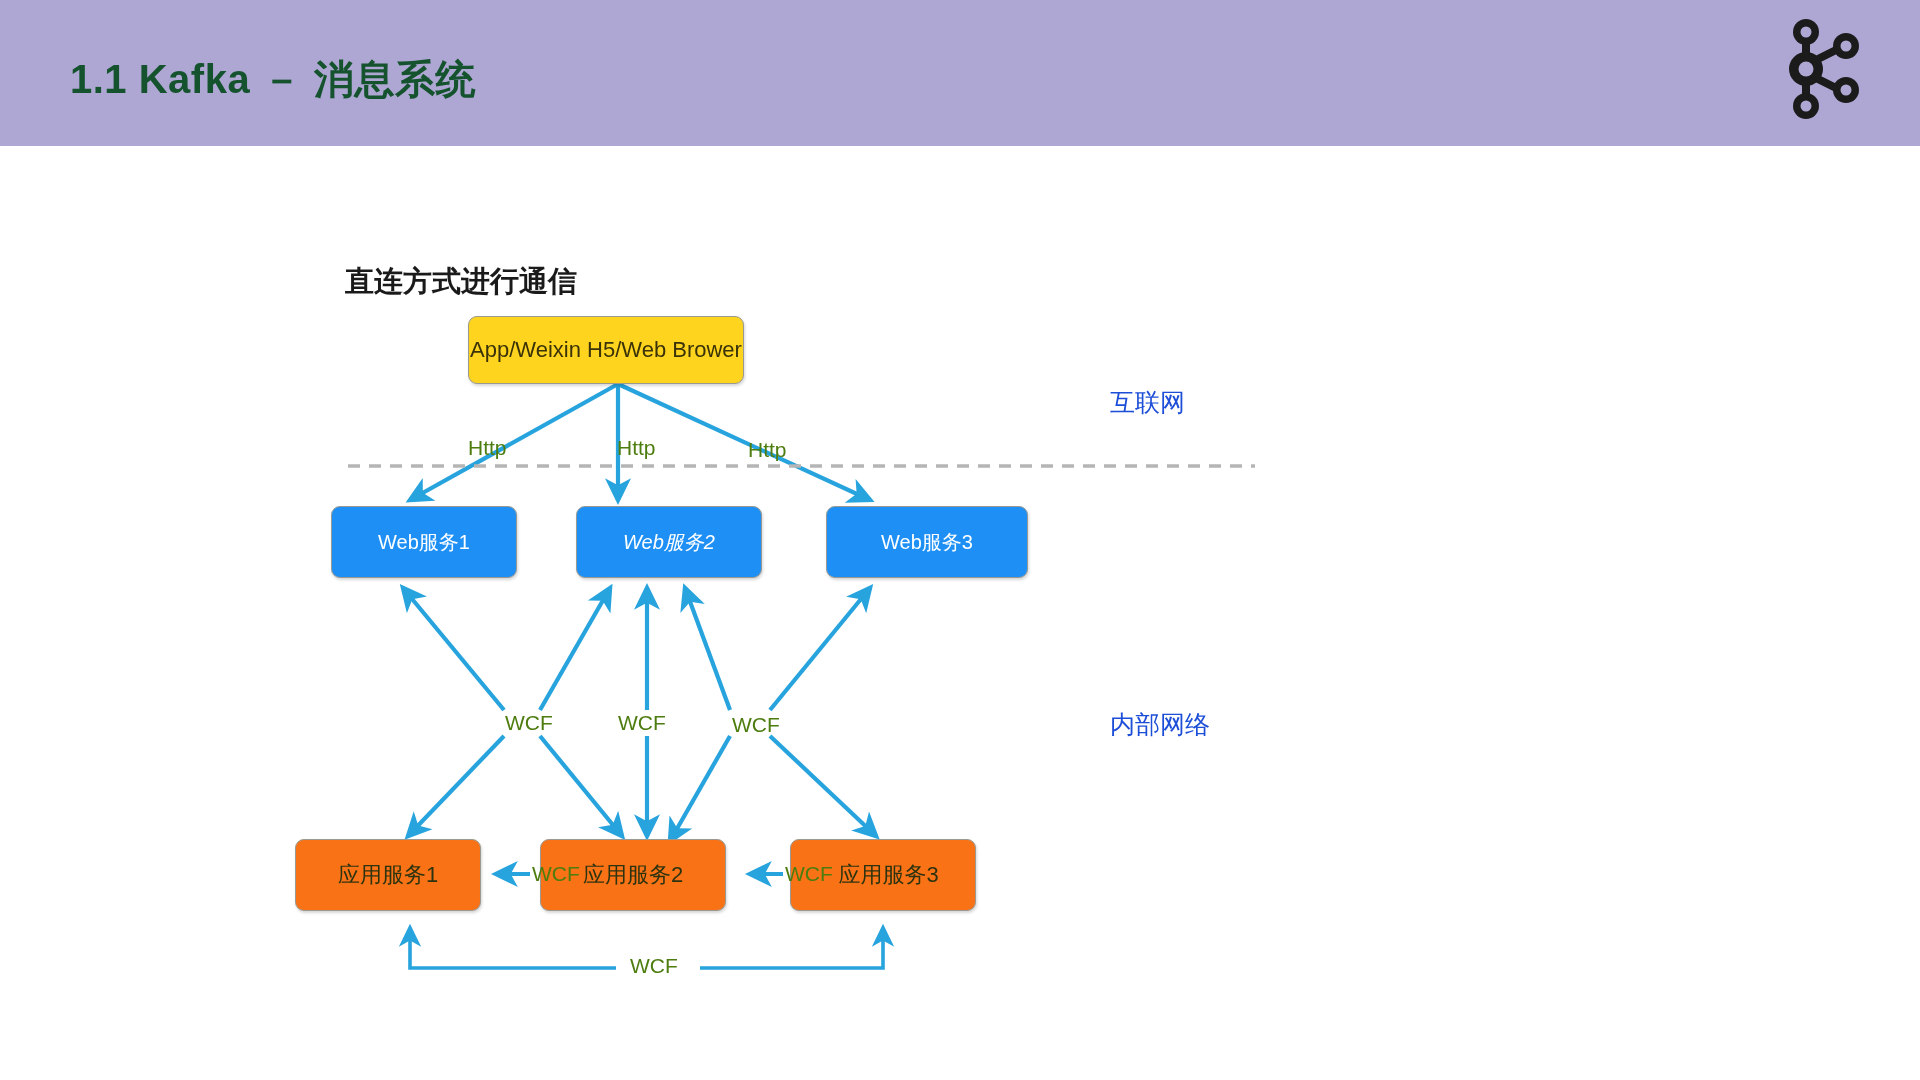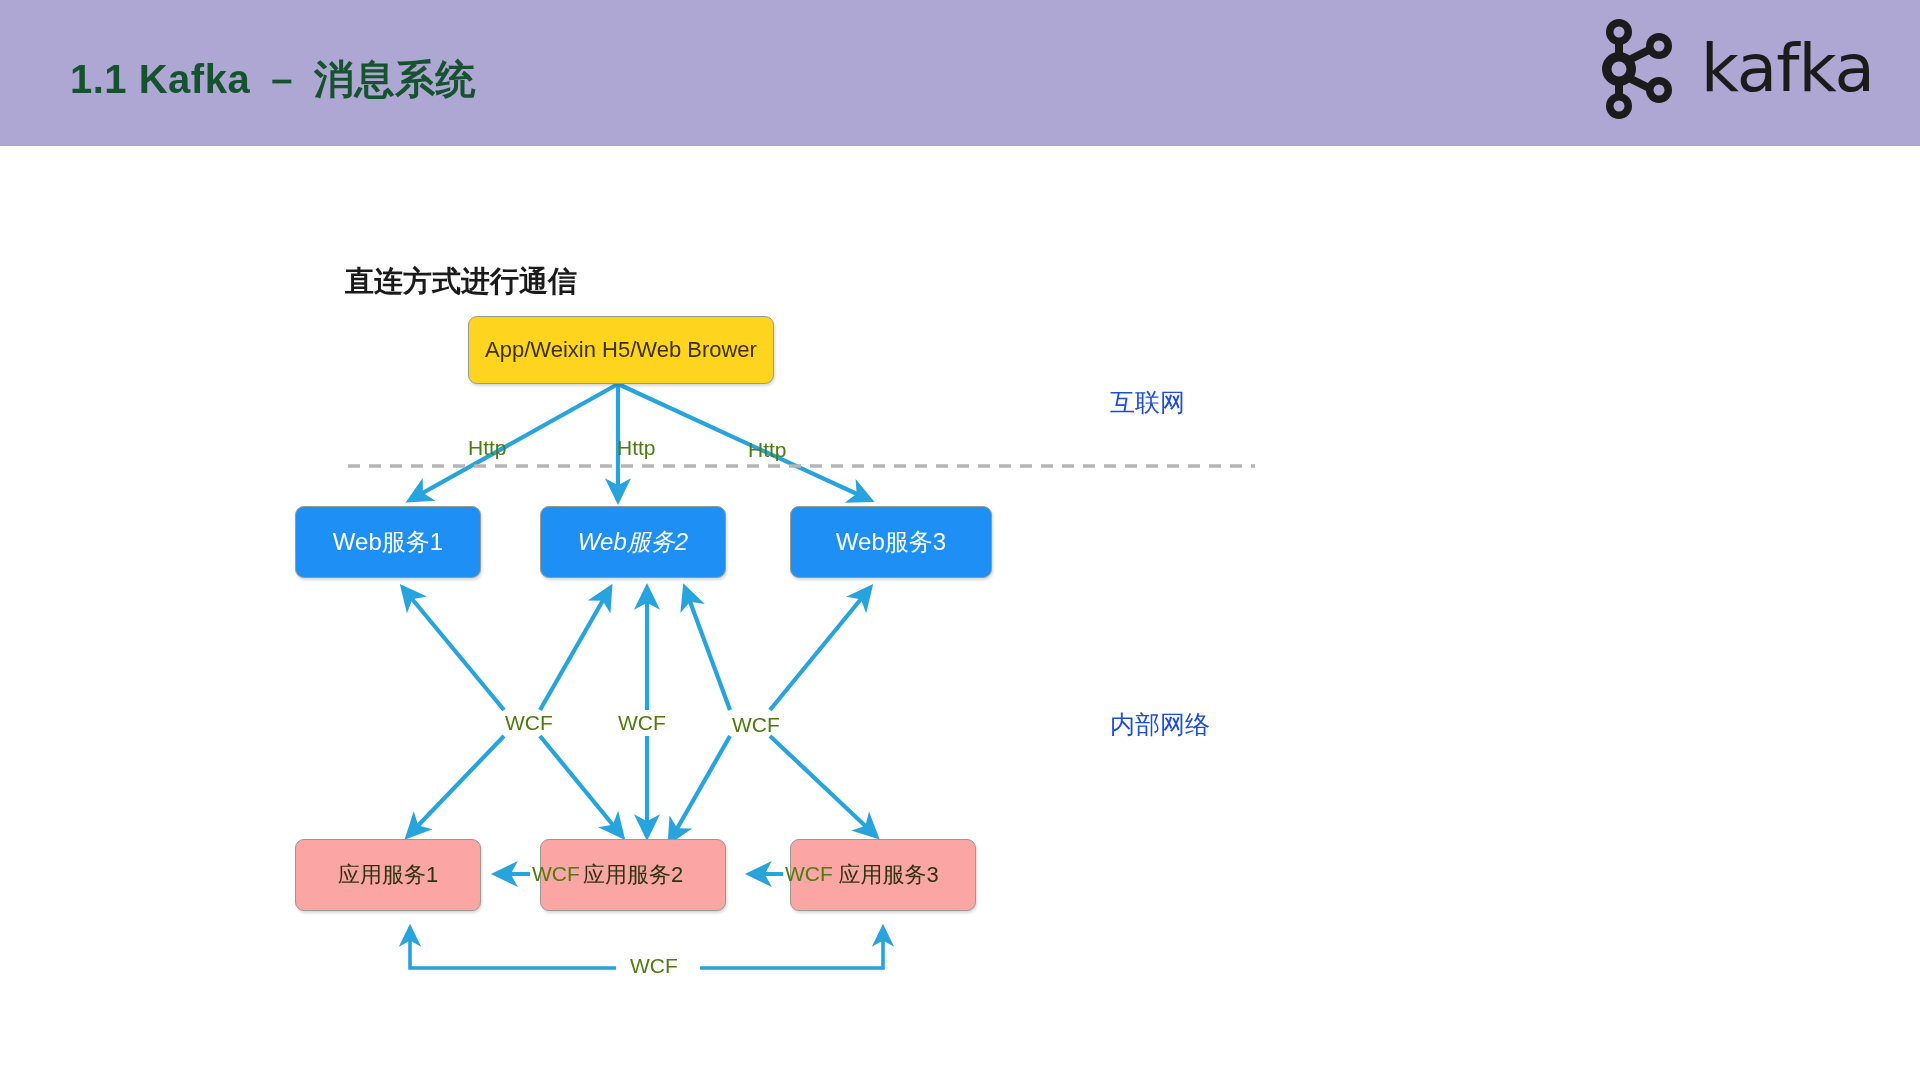--- a/index.html
+++ b/index.html
@@ -90,24 +90,25 @@
     box-shadow: 1px 2px 3px rgba(0,0,0,0.16);
   }
   .node-client {
     background: #ffd41f;
     color: #3a3208;
     font-size: 22px;
   }
   .node-web {
     background: #1e90f5;
     color: #ffffff;
-    font-size: 24px;
+    font-size: 20px;
+    margin-left: 36px;
   }
   .node-app {
-    background: #fca5a5;
+    background: #f97316;
     color: #2d3310;
     font-size: 22px;
   }
 
   .edge-label {
     position: absolute;
     font-size: 21px;
     color: #4d7c0f;
     white-space: nowrap;
     font-family: "Liberation Sans", sans-serif;
@@ -147,21 +148,20 @@
         <circle cx="28" cy="52" r="17"></circle>
       </g>
       <g fill="#aea7d3">
         <circle cx="28" cy="15" r="5.5"></circle>
         <circle cx="28" cy="89" r="5.5"></circle>
         <circle cx="68" cy="29" r="5.5"></circle>
         <circle cx="68" cy="73" r="5.5"></circle>
         <circle cx="28" cy="52" r="7.5"></circle>
       </g>
     </svg>
-    <div class="kafka-wordmark">kafka</div>
   </div>
 </div>
 
 <div class="slide-body">
 
   <div class="diagram-heading">直连方式进行通信</div>
 
   <div class="diagram-canvas">
 
     <svg class="wires" width="1060" height="680" viewBox="0 0 1060 680">
@@ -198,21 +198,21 @@
 
       <g stroke="#27a3dd" stroke-width="3.6" fill="none">
         <path d="M110,648 L110,672 L300,672" marker-end="url(#ah)" transform="rotate(180 110 660)" opacity="0"></path>
         <path d="M316,672 L110,672 L110,632" marker-end="url(#ah)"></path>
         <path d="M400,672 L583,672 L583,632" marker-end="url(#ah)"></path>
       </g>
 
       <line x1="48" y1="170" x2="955" y2="170" stroke="#b5b5b5" stroke-width="3.4" stroke-dasharray="12 9"></line>
     </svg>
 
-    <div class="node node-client" style="left:168px; top:20px; width:306px; height:68px;text-align:center;">
+    <div class="node node-client" style="left:168px; top:20px; width:276px; height:68px;text-align:center;">
       <span>App/Weixin H5/Web Brower</span>
     </div>
 
     <div class="node node-web" style="left:-5px; top:210px; width:186px; height:72px;">
       <span>Web服务1</span>
     </div>
     <div class="node node-web" style="left:240px; top:210px; width:186px; height:72px;font-style:italic;">
       <span>Web服务2</span>
     </div>
     <div class="node node-web" style="left:490px; top:210px; width:202px; height:72px;">

